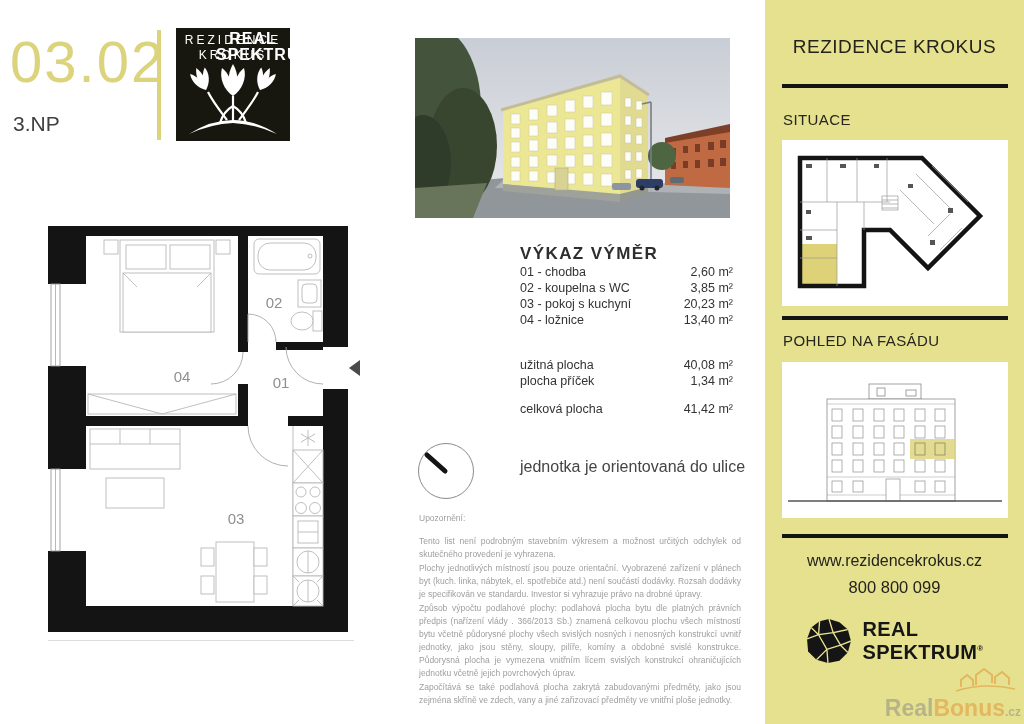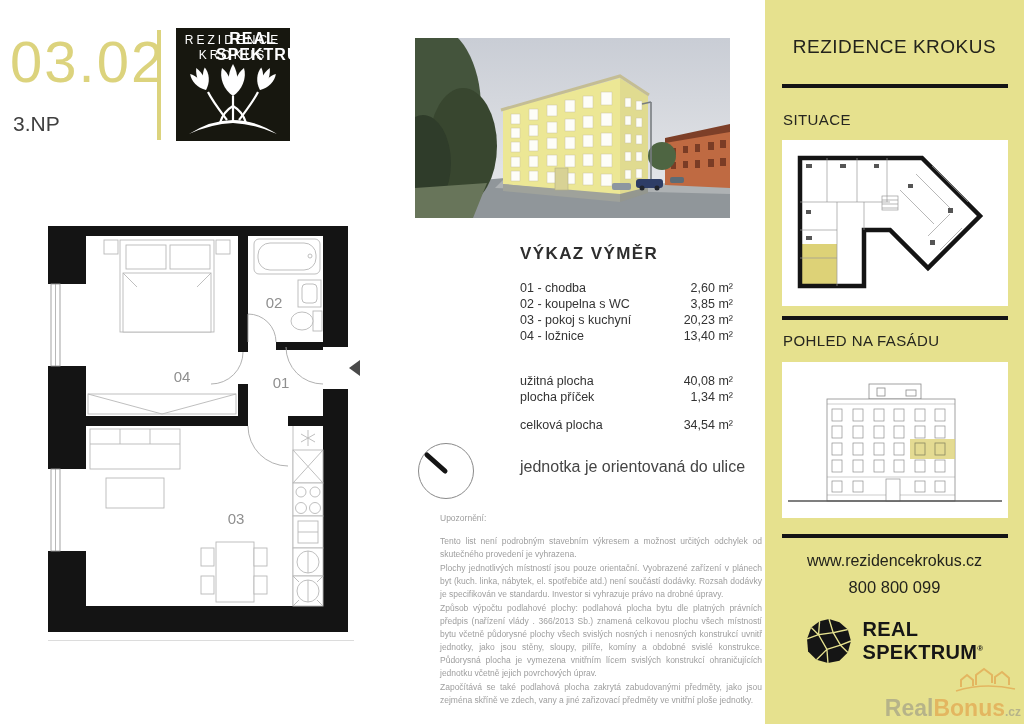--- a/index.html
+++ b/index.html
@@ -18,31 +18,31 @@
                    line-height:15px; letter-spacing:3px; text-align:center; }
   .logo-box .lg2 { position:absolute; top:3px; left:0; right:0; color:#fff; font-size:16px; font-weight:700;
                    line-height:16px; letter-spacing:1px; text-align:center;margin-left:40px; }
   .logo-box svg { position:absolute; left:7px; top:30px; }
 
   
   .photo { left:415px; top:38px; width:315px; height:180px; }
 
   
   .area-table { left:520px; top:244px; width:213px; color:#333; }
-  .t-title { font-size:17px; font-weight:600; letter-spacing:1.4px; color:#2e2e2e; margin-bottom:16px; }
+  .t-title { font-size:17px; font-weight:600; letter-spacing:1.4px; color:#2e2e2e; margin-bottom:0; }
   .t-row { display:flex; justify-content:space-between; font-size:12.5px; line-height:16px; }
   .t-sub { margin-top:29px; }
   .t-total { margin-top:12px; }
 
   
   .compass { left:417px; top:442px; width:58px; height:58px; }
   .orientation-text { left:520px; top:458px; font-size:16px; color:#444; }
 
   
-  .disclaimer { left:440px; top:513px; width:322px; color:#9e9e9e; }
+  .disclaimer { left:419px; top:513px; width:322px; color:#9e9e9e; }
   .disclaimer .d-title { font-size:8.5px; margin-bottom:12px; }
   .disclaimer p { font-size:8.5px; line-height:13px; text-align:justify; margin-bottom:1px; }
 
   
   .floor-plan { left:48px; top:226px; width:315px; height:406px; }
   .plan-underline { left:48px; top:640px; width:306px; height:1px; background:#dcdcdc; }
 
   
   .sidebar { left:765px; top:0; width:259px; height:724px; background:#e6e18e; }
   .sb-title { position:absolute; top:36px; width:100%; text-align:center; font-size:19px;
@@ -213,21 +213,21 @@
   <div class="t-row t-sub">
     <span>užitná plocha</span>
     <span>40,08 m²</span>
   </div>
   <div class="t-row">
     <span>plocha příček</span>
     <span>1,34 m²</span>
   </div>
   <div class="t-row t-total">
     <span>celková plocha</span>
-    <span>34,54 m²</span>
+    <span>41,42 m²</span>
   </div>
 </div>
 
 <svg class="abs compass" viewBox="0 0 58 58">
   <circle cx="29" cy="29" r="27.5" fill="#ffffff" stroke="#8a8a8a" stroke-width="1"></circle>
   <line x1="10" y1="13" x2="28" y2="29" stroke="#141414" stroke-width="5" stroke-linecap="round"></line>
 </svg>
 <div class="abs orientation-text">jednotka je orientovaná do ulice</div>
 
 <div class="abs disclaimer">

